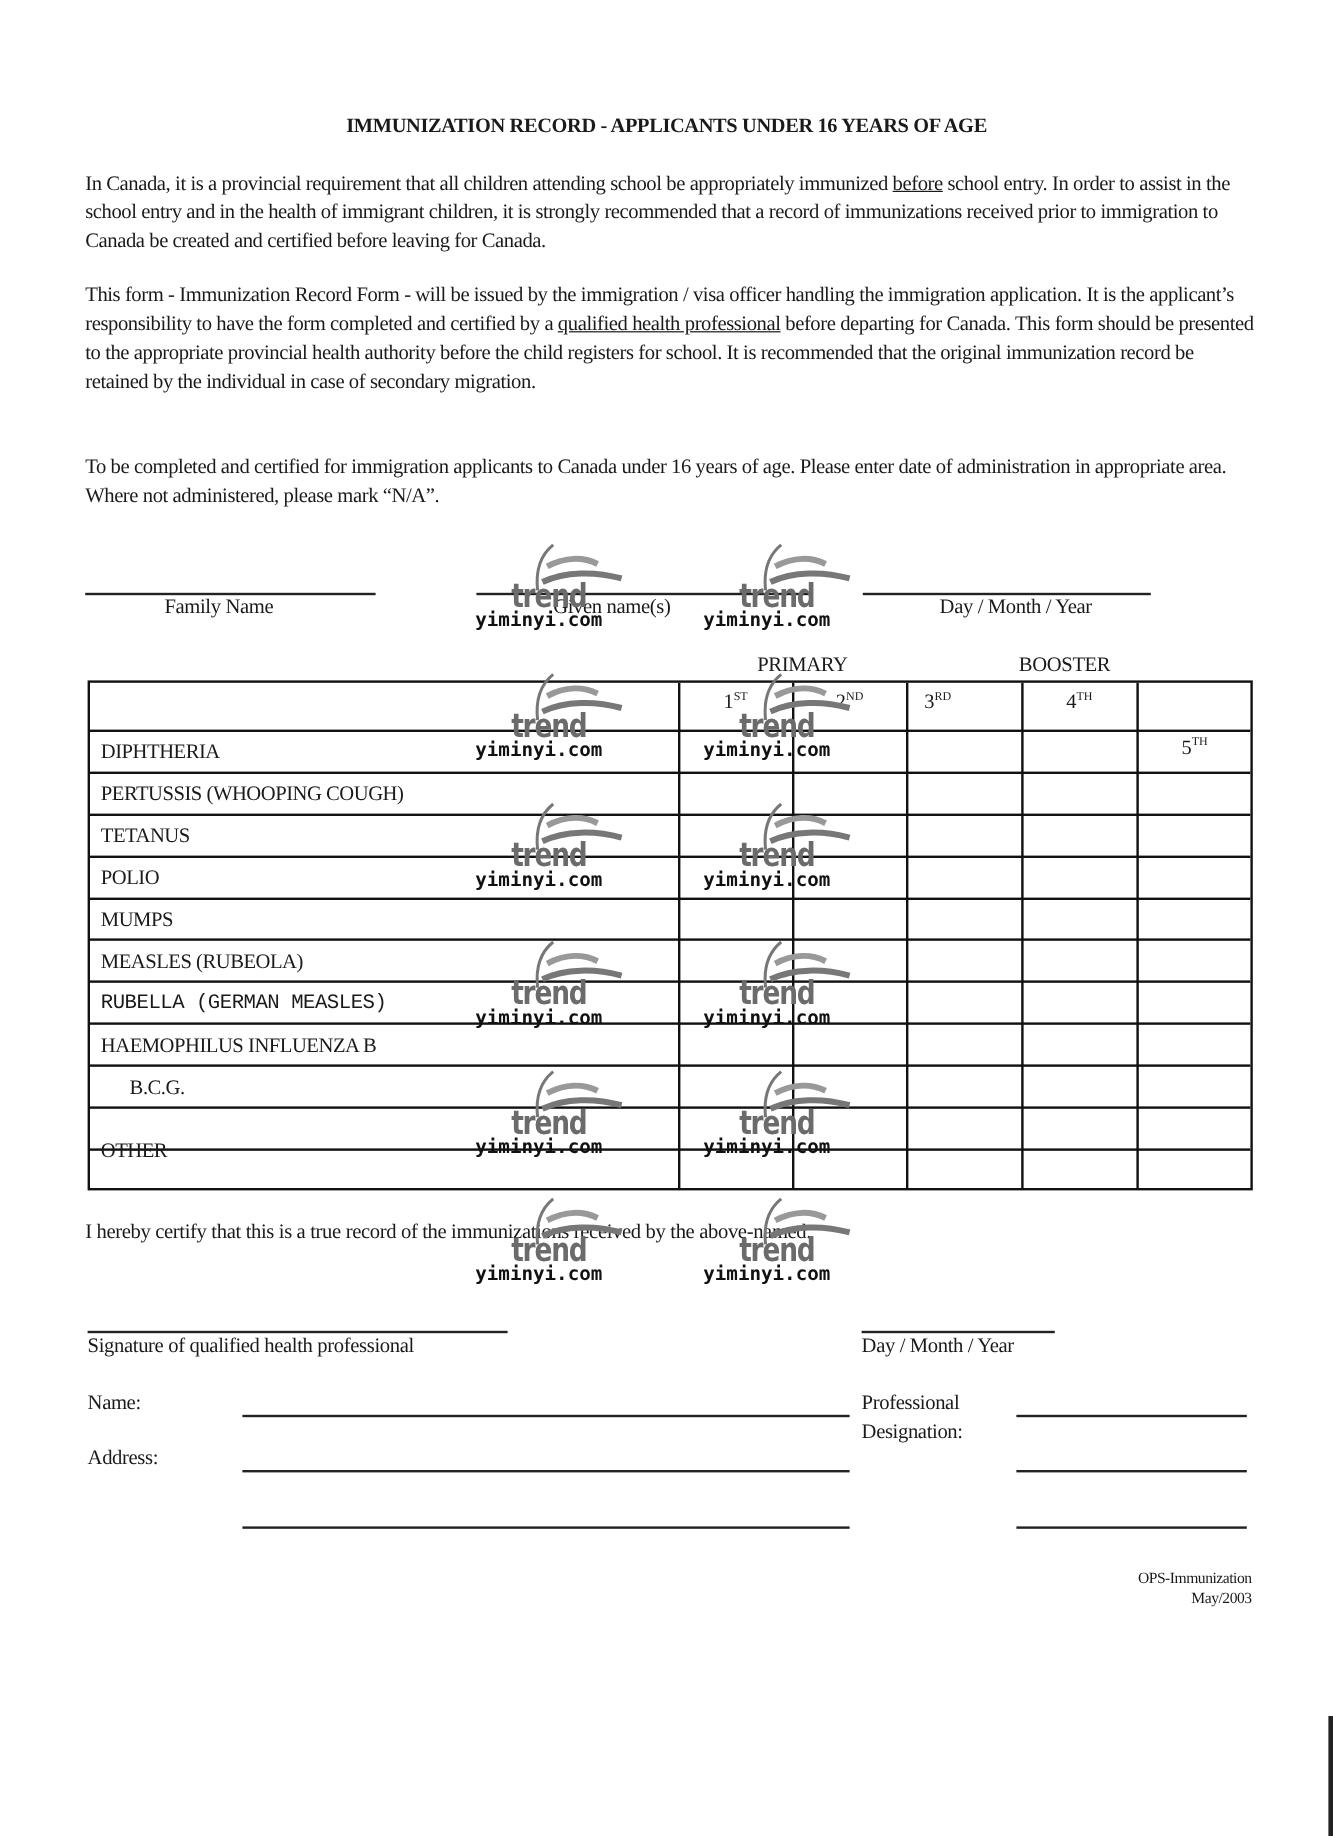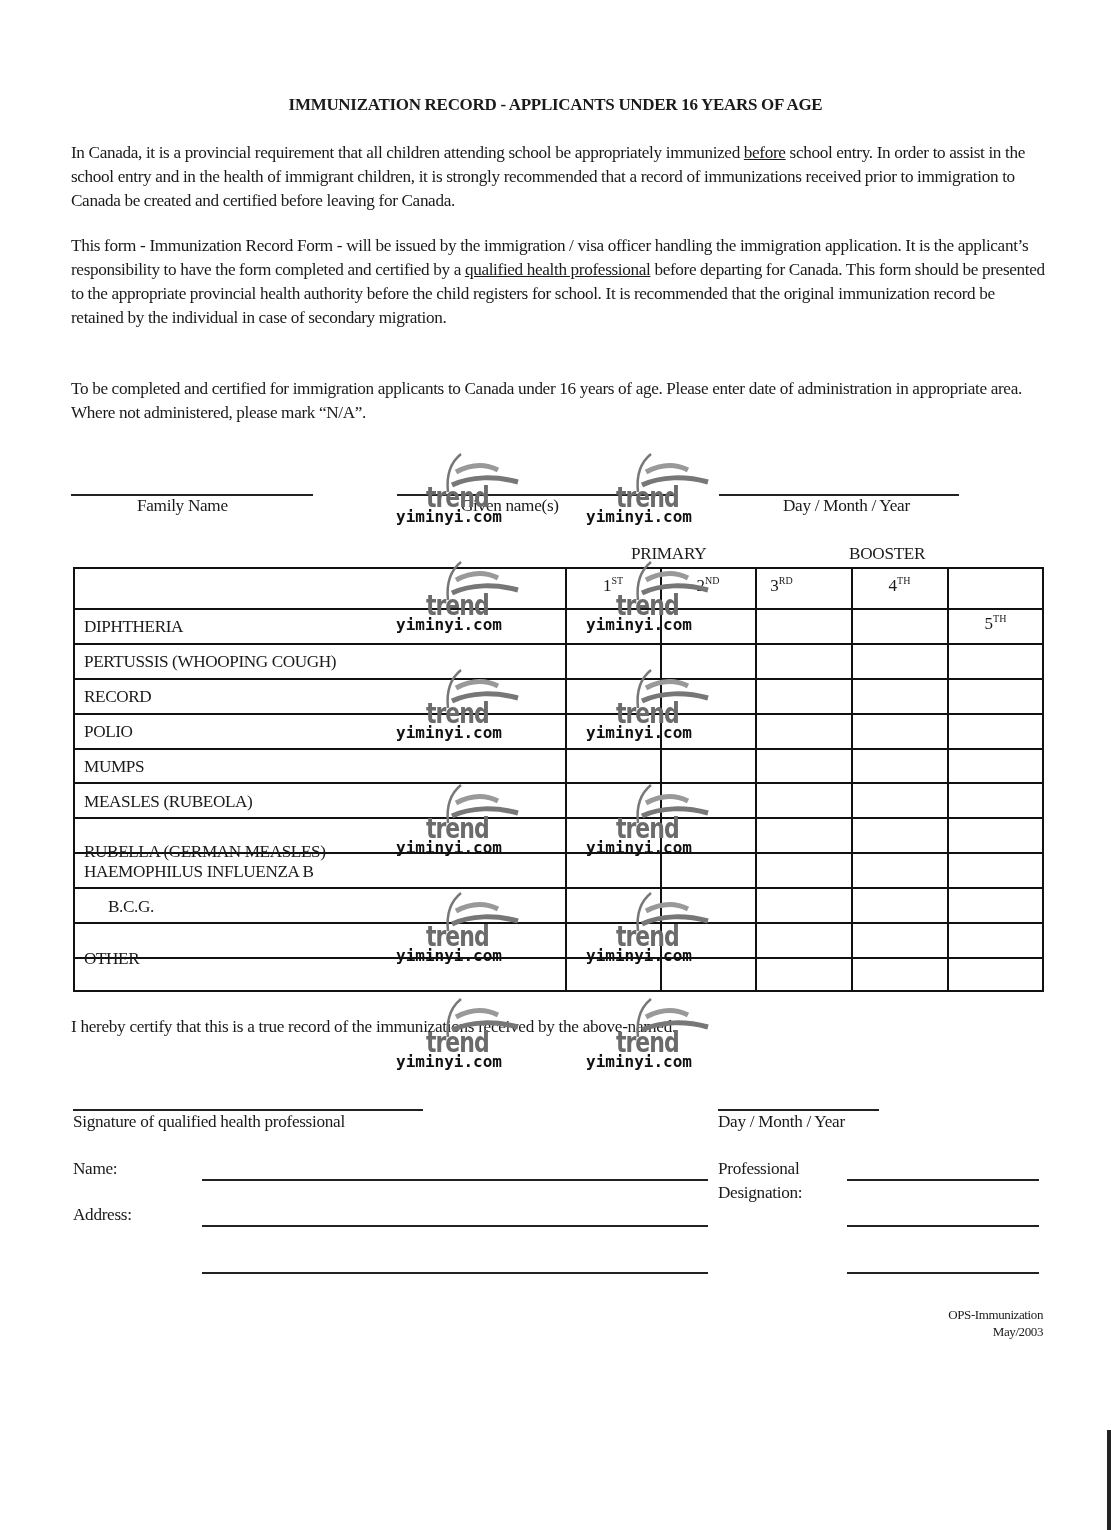--- a/index.html
+++ b/index.html
@@ -106,25 +106,25 @@
   <div class="hl" style="top:388px;"></div>
 
   <div class="colhead" style="left:492px; width:92px;"><span>1</span><sup>ST</sup></div>
   <div class="colhead" style="left:587px; width:92px;"><span>2</span><sup>ND</sup></div>
   <div class="colhead" style="left:670px; width:73px;"><span>3</span><sup>RD</sup></div>
   <div class="colhead" style="left:778px; width:93px;"><span>4</span><sup>TH</sup></div>
   <div class="colhead" style="left:874px; width:93px;margin-top:38px;"><span>5</span><sup>TH</sup></div>
 
   <div class="rowlabel" style="top:48px;">DIPHTHERIA</div>
   <div class="rowlabel" style="top:83px;">PERTUSSIS (WHOOPING COUGH)</div>
-  <div class="rowlabel" style="top:118px;">RECORD</div>
+  <div class="rowlabel" style="top:118px;">TETANUS</div>
   <div class="rowlabel" style="top:153px;">POLIO</div>
   <div class="rowlabel" style="top:188px;">MUMPS</div>
   <div class="rowlabel" style="top:223px;">MEASLES (RUBEOLA)</div>
-  <div class="rowlabel" style="top:273px;">RUBELLA (GERMAN MEASLES)</div>
+  <div class="rowlabel" style="top:258px;font-family:Liberation Mono, monospace;">RUBELLA (GERMAN MEASLES)</div>
   <div class="rowlabel" style="top:293px;">HAEMOPHILUS INFLUENZA B</div>
   <div class="rowlabel" style="top:328px;margin-left:24px;">B.C.G.</div>
   <div class="rowlabel" style="top:380px;text-align:center;">OTHER</div>
   <div class="rowlabel" style="top:398px;"></div>
 
   <div class="cell" style="left:492px; top:41px; width:92px; height:345px;"></div>
   <div class="cell" style="left:587px; top:41px; width:92px; height:345px;"></div>
   <div class="cell" style="left:682px; top:41px; width:93px; height:345px;"></div>
   <div class="cell" style="left:778px; top:41px; width:93px; height:345px;"></div>
   <div class="cell" style="left:874px; top:41px; width:93px; height:345px;"></div>

